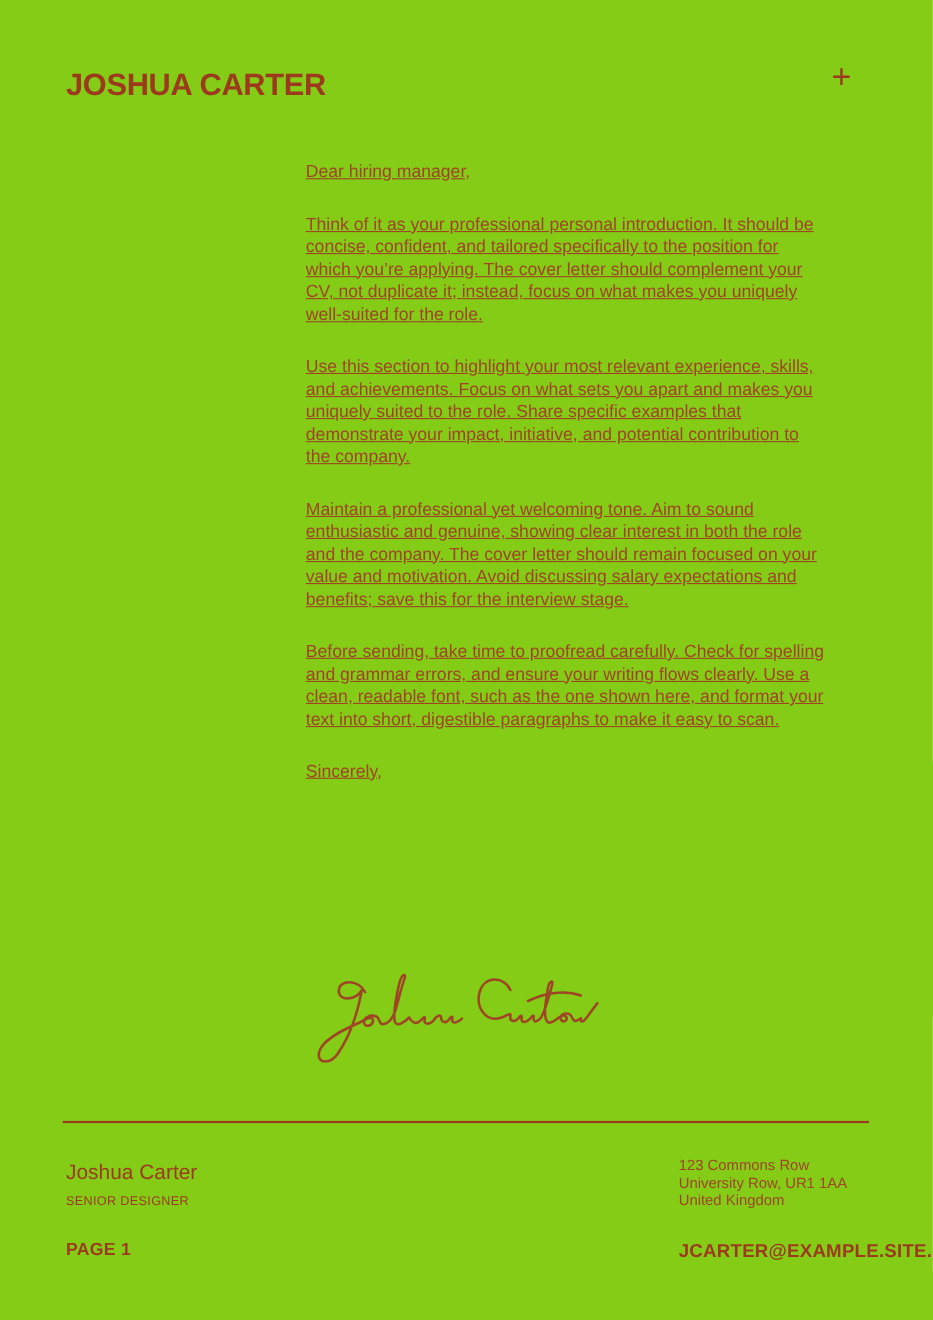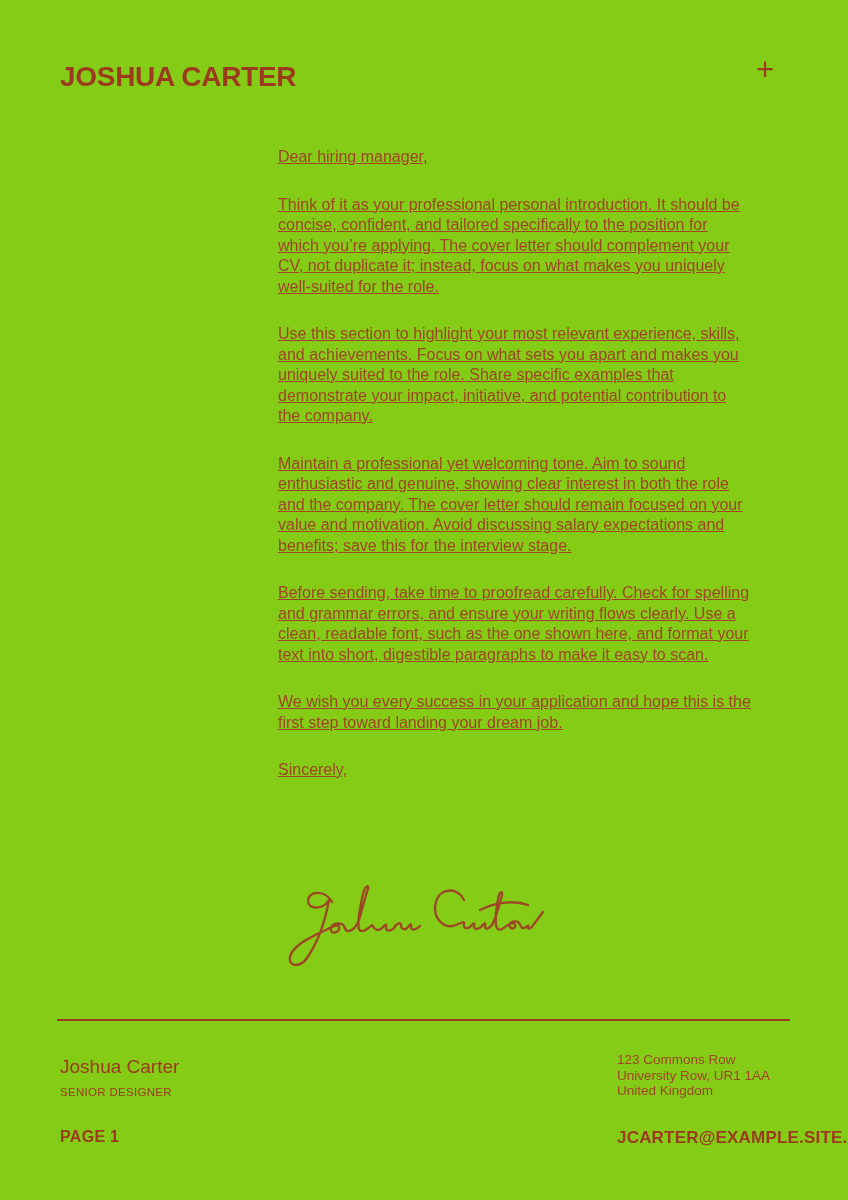--- a/index.html
+++ b/index.html
@@ -140,22 +140,20 @@
 the company.</p>
     <p>Maintain a professional yet welcoming tone. Aim to sound
 enthusiastic and genuine, showing clear interest in both the role
 and the company. The cover letter should remain focused on your
 value and motivation. Avoid discussing salary expectations and
 benefits; save this for the interview stage.</p>
     <p>Before sending, take time to proofread carefully. Check for spelling
 and grammar errors, and ensure your writing flows clearly. Use a
 clean, readable font, such as the one shown here, and format your
 text into short, digestible paragraphs to make it easy to scan.</p>
-    <p>We wish you every success in your application and hope this is the
-first step toward landing your dream job.</p>
     <p class="closing">Sincerely,</p>
   </main>
 
   <div class="signature">
     <svg viewBox="0 0 280 92" xmlns="http://www.w3.org/2000/svg">
       <g fill="none" stroke="#9E4526" stroke-width="2.3" stroke-linecap="round" stroke-linejoin="round">
 
         <path d="M64,22
                  C58,10 40,10 40,21
                  C40,30 55,30 61,20

